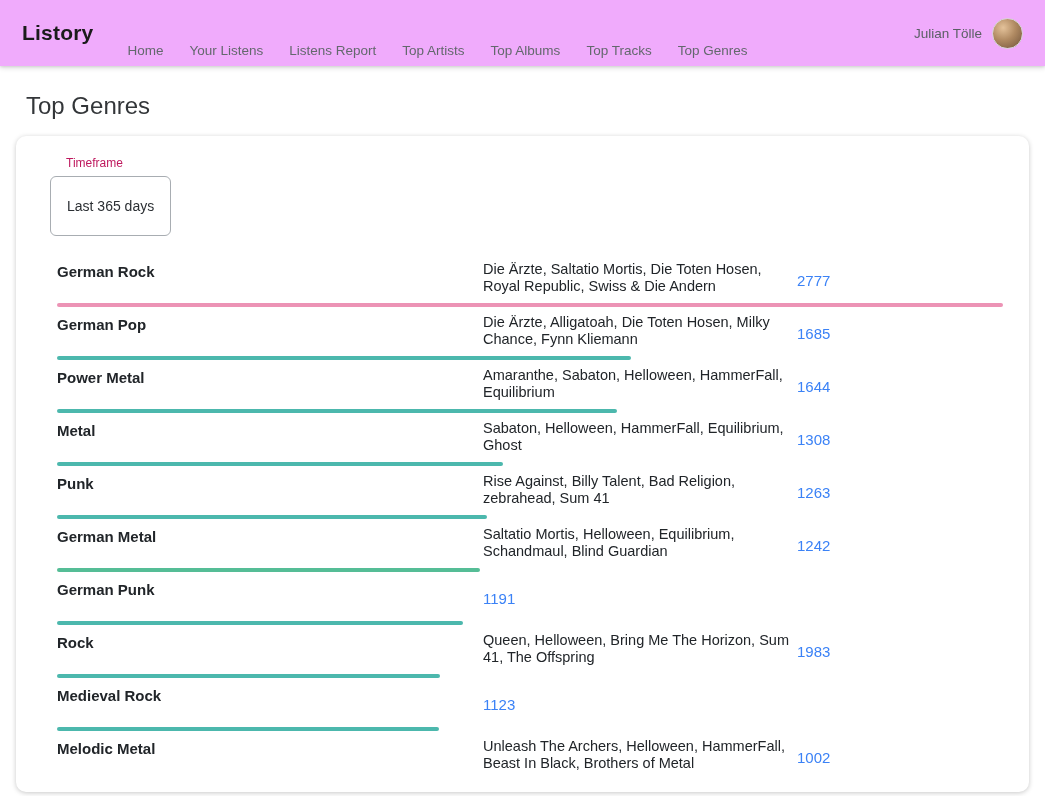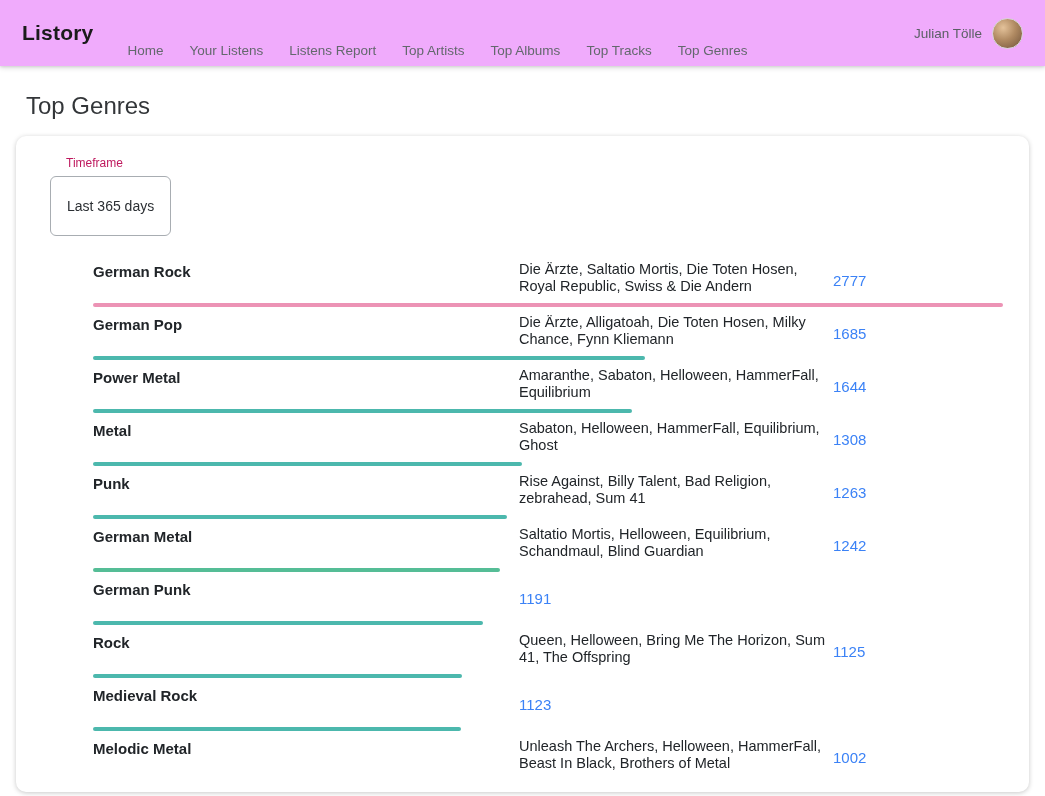--- a/index.html
+++ b/index.html
@@ -81,21 +81,20 @@
 
   
   .genre-table { width: 100%; }
   .genre-row {
     position: relative;
     display: grid;
     grid-template-columns: 426px 314px 1fr;
     padding: 7px 18px 8px 41px;
     align-items: start;
     min-height: 53px;
-    margin-left: 36px;
   }
   .genre-name {
     font-size: 15px;
     font-weight: 700;
     color: #212529;
     padding-top: 2px;
   }
   .genre-artists {
     font-size: 14.5px;
     line-height: 17px;
@@ -202,21 +201,21 @@
     <div class="genre-name">German Punk</div>
     <div class="genre-count">1191</div>
     <div class="bar-track">
       <div class="bar-fill" style="width: 42.9%; background: rgb(76, 184, 173);"></div>
     </div>
   </div>
 
   <div class="genre-row">
     <div class="genre-name">Rock</div>
     <div class="genre-artists">Queen, Helloween, Bring Me The Horizon, Sum 41, The Offspring</div>
-    <div class="genre-count">1125</div>
+    <div class="genre-count">1983</div>
     <div class="bar-track">
       <div class="bar-fill" style="width: 40.5%; background: rgb(76, 184, 173);"></div>
     </div>
   </div>
 
   <div class="genre-row">
     <div class="genre-name">Medieval Rock</div>
     <div class="genre-count">1123</div>
     <div class="bar-track">
       <div class="bar-fill" style="width: 40.4%; background: rgb(76, 184, 173);"></div>

